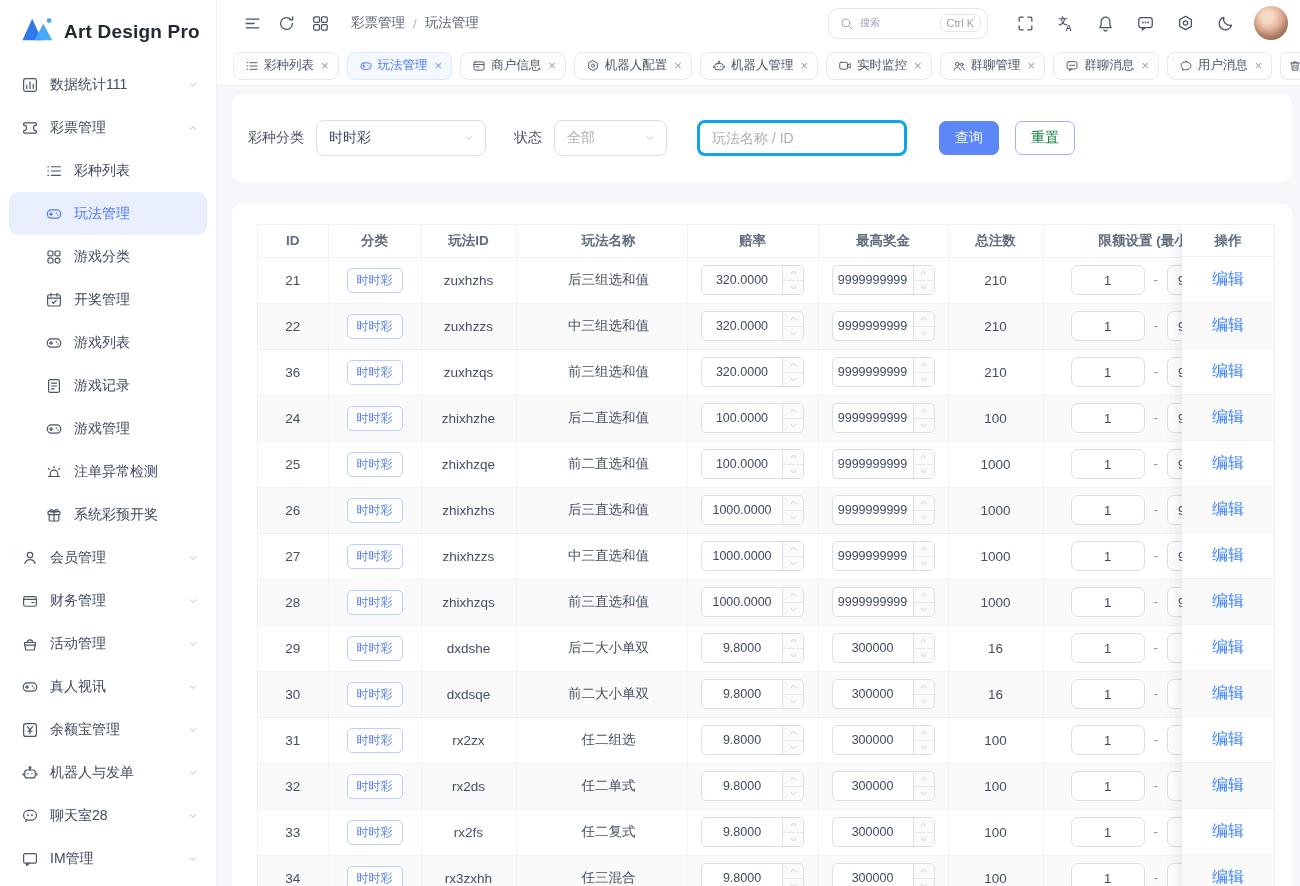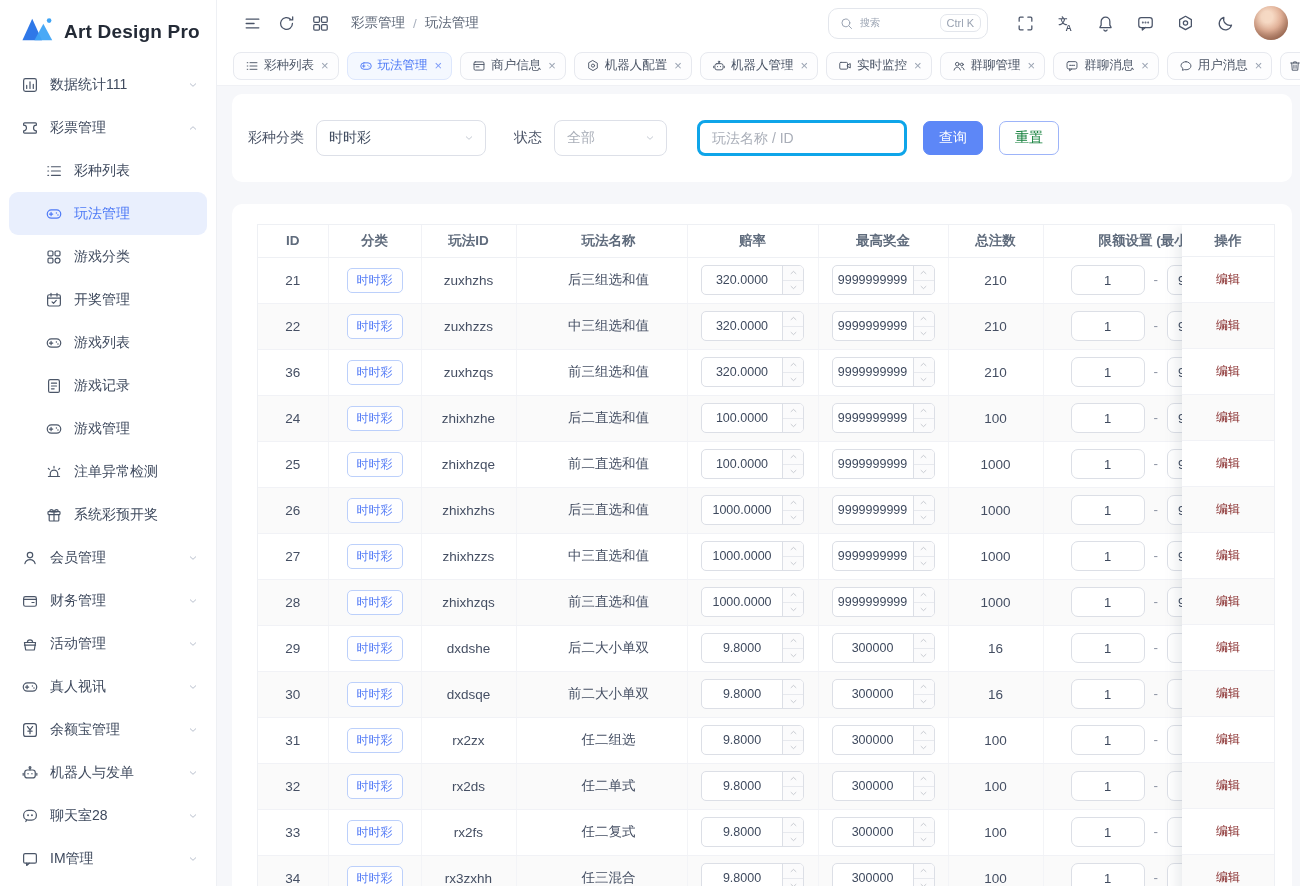--- a/index.html
+++ b/index.html
@@ -60,21 +60,21 @@
   .select { height:36px; border:1px solid #dde0e8; border-radius:8px; display:flex; align-items:center; padding:0 10px 0 12px; cursor:pointer; background:#fff; }
   .select .sel-value { font-size:14px; color:#3f4a5e; flex:1; }
   .select .sel-value.placeholder { color:#a9aeb8; }
   .select .sel-arrow { color:#b6bcc8; display:flex; margin-left:8px; }
   .select .sel-arrow svg { width:12px; height:12px; }
   .sel-category { width:170px; margin-right:28px; }
   .sel-status { width:113px; margin-right:30px; }
   .kw-input { width:210px; height:36px; border:3px solid #0ea5e9; border-radius:8px; padding:0 12px; font-size:14px; color:#3f4a5e; outline:none; font-family:inherit; }
   .kw-input::placeholder { color:#a9aeb8; }
   .btn { height:34px; border-radius:7px; font-size:14px; padding:0 15px; cursor:pointer; font-family:inherit; }
-  .btn-primary { background:#5d87f7; border:1px solid #5d87f7; color:#fff; margin-left:16px; }
+  .btn-primary { background:#5d87f7; border:1px solid #5d87f7; color:#fff; margin-left:32px; }
   .btn-plain { background:#fff; border:1px solid #9db4f9; color:#15803d; margin-left:16px; }
 
   
   .table-card { padding:20px 17px 0 25px; min-height:700px; }
   .table-wrap { position:relative; width:1018px; overflow:hidden; border:1px solid #eef0f4; border-bottom:none; }
   .tbl { width:1110px; border-collapse:collapse; table-layout:fixed; }
   .tbl col.c-id{width:70px} .tbl col.c-cat{width:93px} .tbl col.c-pid{width:95px}
   .tbl col.c-name{width:171px} .tbl col.c-odds{width:131px} .tbl col.c-prize{width:130px}
   .tbl col.c-bets{width:95px} .tbl col.c-limit{width:325px}
   .tbl th { height:32px; font-size:13.5px; font-weight:600; color:#5f6b7c; border-bottom:1px solid #eef0f4; border-right:1px solid #f1f2f6; text-align:center; background:#fff; }
@@ -89,21 +89,21 @@
   .spin span:first-child { border-bottom:1px solid #e7e9ee; }
   .spin svg { width:9px; height:9px; }
   .limit-cell { text-align:left !important; padding-left:27px; white-space:nowrap; }
   .lim-input { width:74px; height:30px; border:1px solid #dcdfe6; border-radius:7px; text-align:center; font-size:13px; color:#3f4a5e; outline:none; font-family:inherit; background:#fff; vertical-align:middle; }
   .lim-dash { display:inline-block; margin:0 9px; color:#8b93a2; }
   .lim2 { text-align:left; padding-left:10px; }
   .fixed-op { position:absolute; top:0; right:0; width:92px; background:#fff; box-shadow:-9px 0 12px -4px rgba(95,105,125,.13); }
   .fixed-op .op-h { height:32px; display:flex; align-items:center; justify-content:center; font-size:13.5px; font-weight:600; color:#5f6b7c; border-bottom:1px solid #eef0f4; background:#fff; }
   .fixed-op .op-c { height:46px; display:flex; align-items:center; justify-content:center; border-bottom:1px solid #f1f2f6; background:#fff; }
   .fixed-op .op-c.stripe { background:#fafafa; }
-  .edit-link { color:#7f1d1d; font-size:12px; cursor:pointer; }
+  .edit-link { color:#3b82f6; font-size:16px; cursor:pointer; }
 </style>
 </head>
 <body>
 
 <div class="app">
 
   <aside class="sidebar">
     <div class="logo-row">
       <svg class="logo-mark" viewBox="0 0 36 30">
         <path d="M11.5 3L22.5 27H.5z" fill="#2f78e8"></path>

